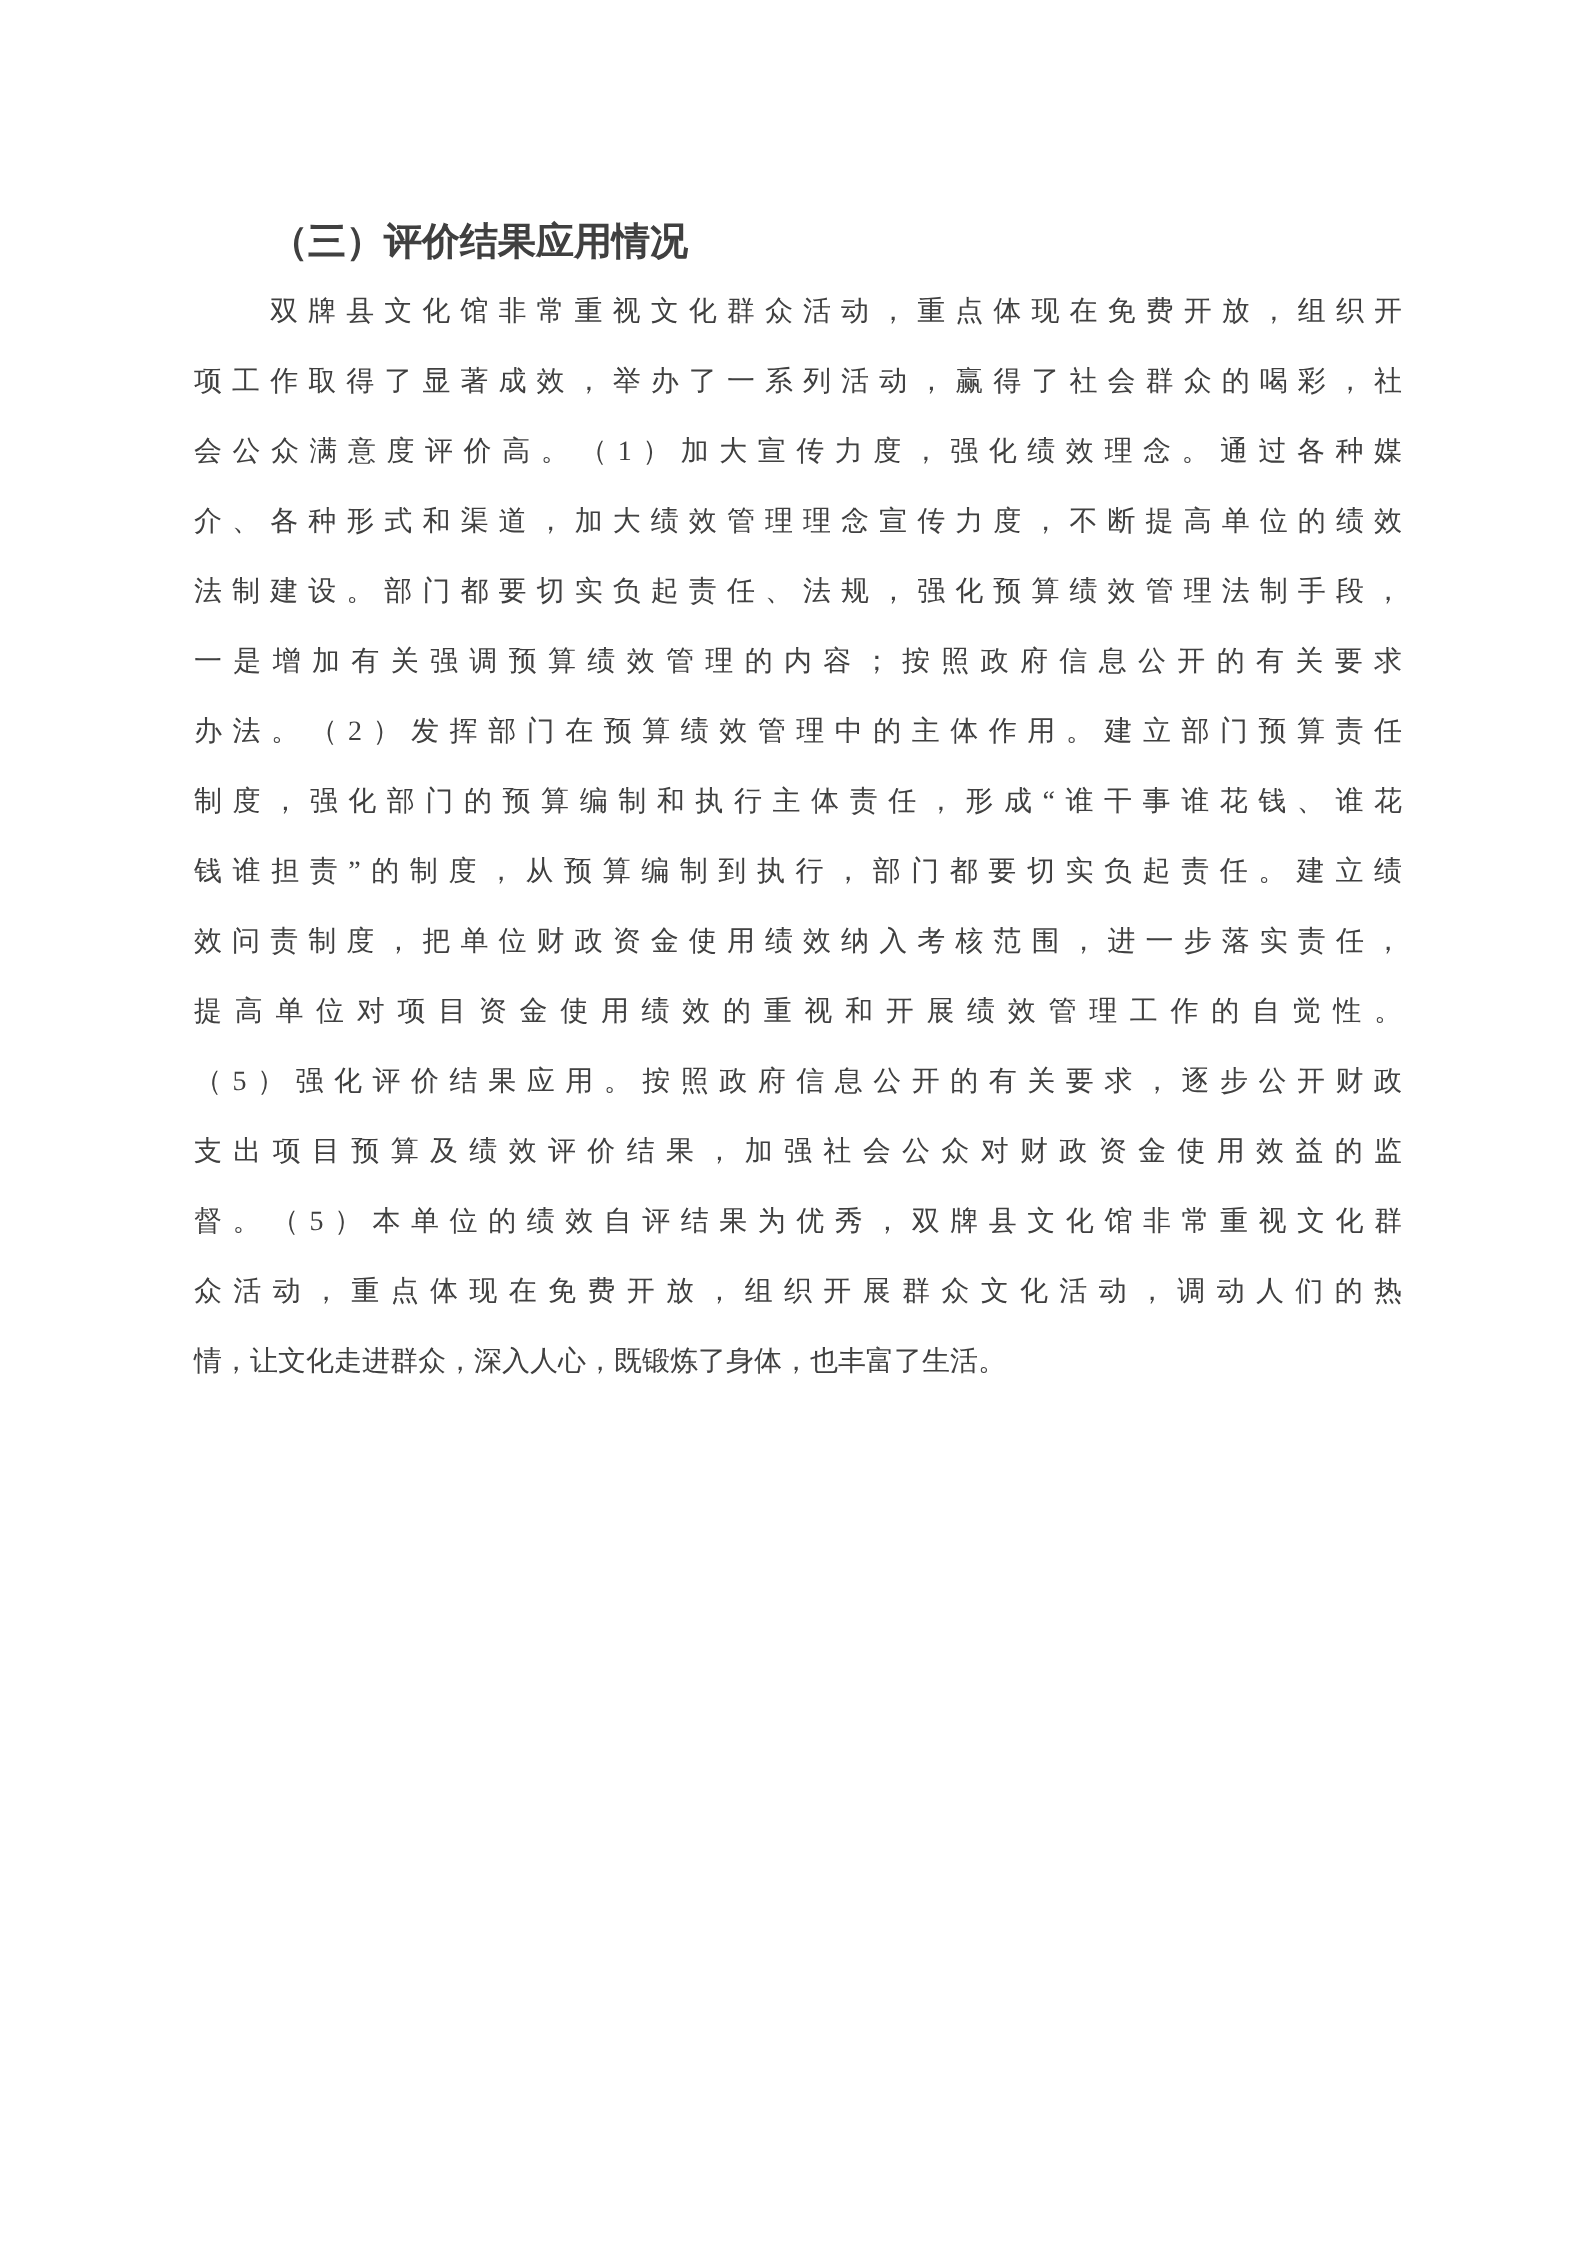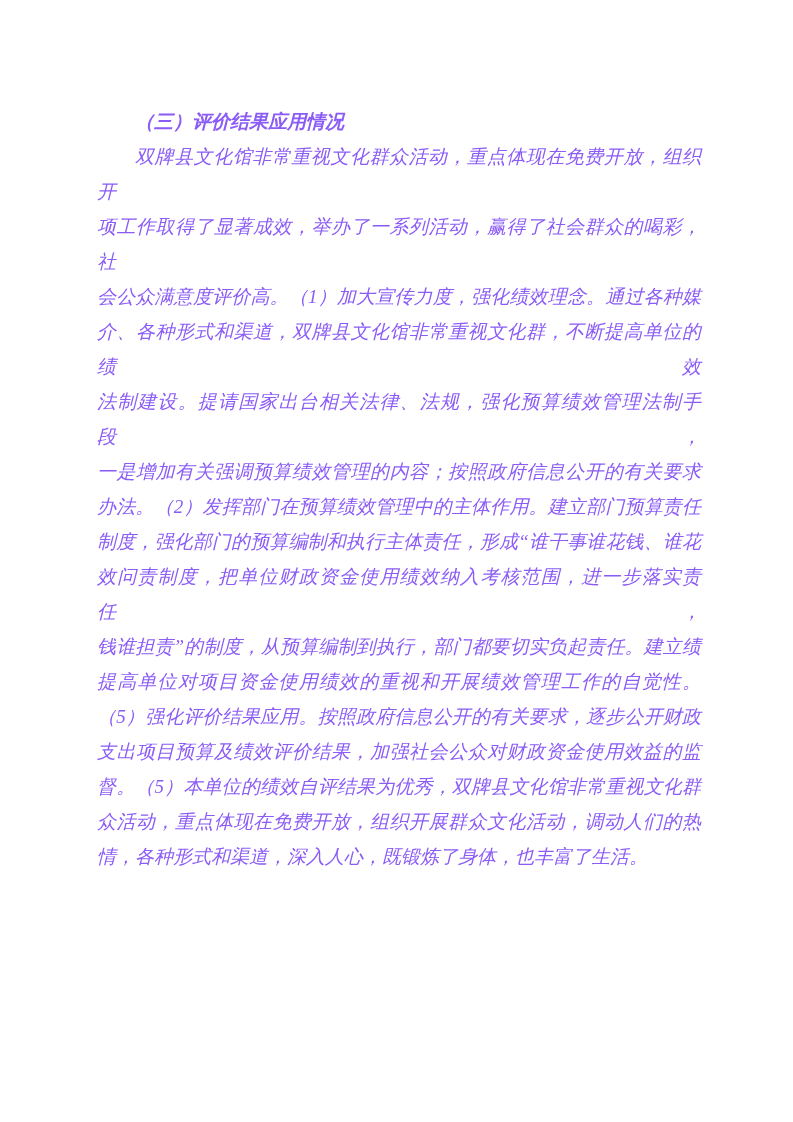--- a/index.html
+++ b/index.html
@@ -5,45 +5,44 @@
   html, body {
     margin: 0;
     padding: 0;
     background: #ffffff;
   }
   .page {
     position: relative;
     width: 793px;
     height: 918px;
     background: #ffffff;
-    color: #8b5cf6;
+    color: #404040;
     overflow: hidden;
     font-family: "Liberation Serif", "DejaVu Serif", serif;
-    font-style: italic;
   }
   .content {
     position: absolute;
     left: 97px;
     top: 104px;
     width: 604px;
   }
   .heading {
     margin: 0;
     padding-left: 38px;
     font-family: "Liberation Sans", "DejaVu Sans", sans-serif;
     font-weight: 700;
     font-size: 19px;
     line-height: 35px;
     white-space: nowrap;
   }
   .paragraph {
     margin: 0;
   }
   .line {
-    font-size: 19px;
+    font-size: 14px;
     line-height: 35px;
     text-align: justify;
     text-align-last: justify;
   }
   .line.first {
     text-indent: 38px;
   }
   .line.last {
     text-align-last: left;
   }
@@ -51,28 +50,28 @@
 </head>
 <body>
 
 <div class="page">
   <div class="content">
     <h2 class="heading">（三）评价结果应用情况</h2>
     <div class="paragraph">
       <div class="line first">双牌县文化馆非常重视文化群众活动，重点体现在免费开放，组织开</div>
       <div class="line">项工作取得了显著成效，举办了一系列活动，赢得了社会群众的喝彩，社</div>
       <div class="line">会公众满意度评价高。（1）加大宣传力度，强化绩效理念。通过各种媒</div>
-      <div class="line">介、各种形式和渠道，双牌县文化馆非常重视文化群，不断提高单位的绩效</div>
-      <div class="line">法制建设。提请国家出台相关法律、法规，强化预算绩效管理法制手段，</div>
+      <div class="line">介、各种形式和渠道，加大绩效管理理念宣传力度，不断提高单位的绩效</div>
+      <div class="line">法制建设。部门都要切实负起责任、法规，强化预算绩效管理法制手段，</div>
       <div class="line">一是增加有关强调预算绩效管理的内容；按照政府信息公开的有关要求</div>
       <div class="line">办法。（2）发挥部门在预算绩效管理中的主体作用。建立部门预算责任</div>
       <div class="line">制度，强化部门的预算编制和执行主体责任，形成“谁干事谁花钱、谁花</div>
+      <div class="line">钱谁担责”的制度，从预算编制到执行，部门都要切实负起责任。建立绩</div>
       <div class="line">效问责制度，把单位财政资金使用绩效纳入考核范围，进一步落实责任，</div>
-      <div class="line">钱谁担责”的制度，从预算编制到执行，部门都要切实负起责任。建立绩</div>
       <div class="line">提高单位对项目资金使用绩效的重视和开展绩效管理工作的自觉性。</div>
       <div class="line">（5）强化评价结果应用。按照政府信息公开的有关要求，逐步公开财政</div>
       <div class="line">支出项目预算及绩效评价结果，加强社会公众对财政资金使用效益的监</div>
       <div class="line">督。（5）本单位的绩效自评结果为优秀，双牌县文化馆非常重视文化群</div>
       <div class="line">众活动，重点体现在免费开放，组织开展群众文化活动，调动人们的热</div>
-      <div class="line last">情，各种形式和渠道，深入人心，既锻炼了身体，也丰富了生活。</div>
+      <div class="line last">情，让文化走进群众，深入人心，既锻炼了身体，也丰富了生活。</div>
     </div>
   </div>
 </div>
 
 </body></html>

